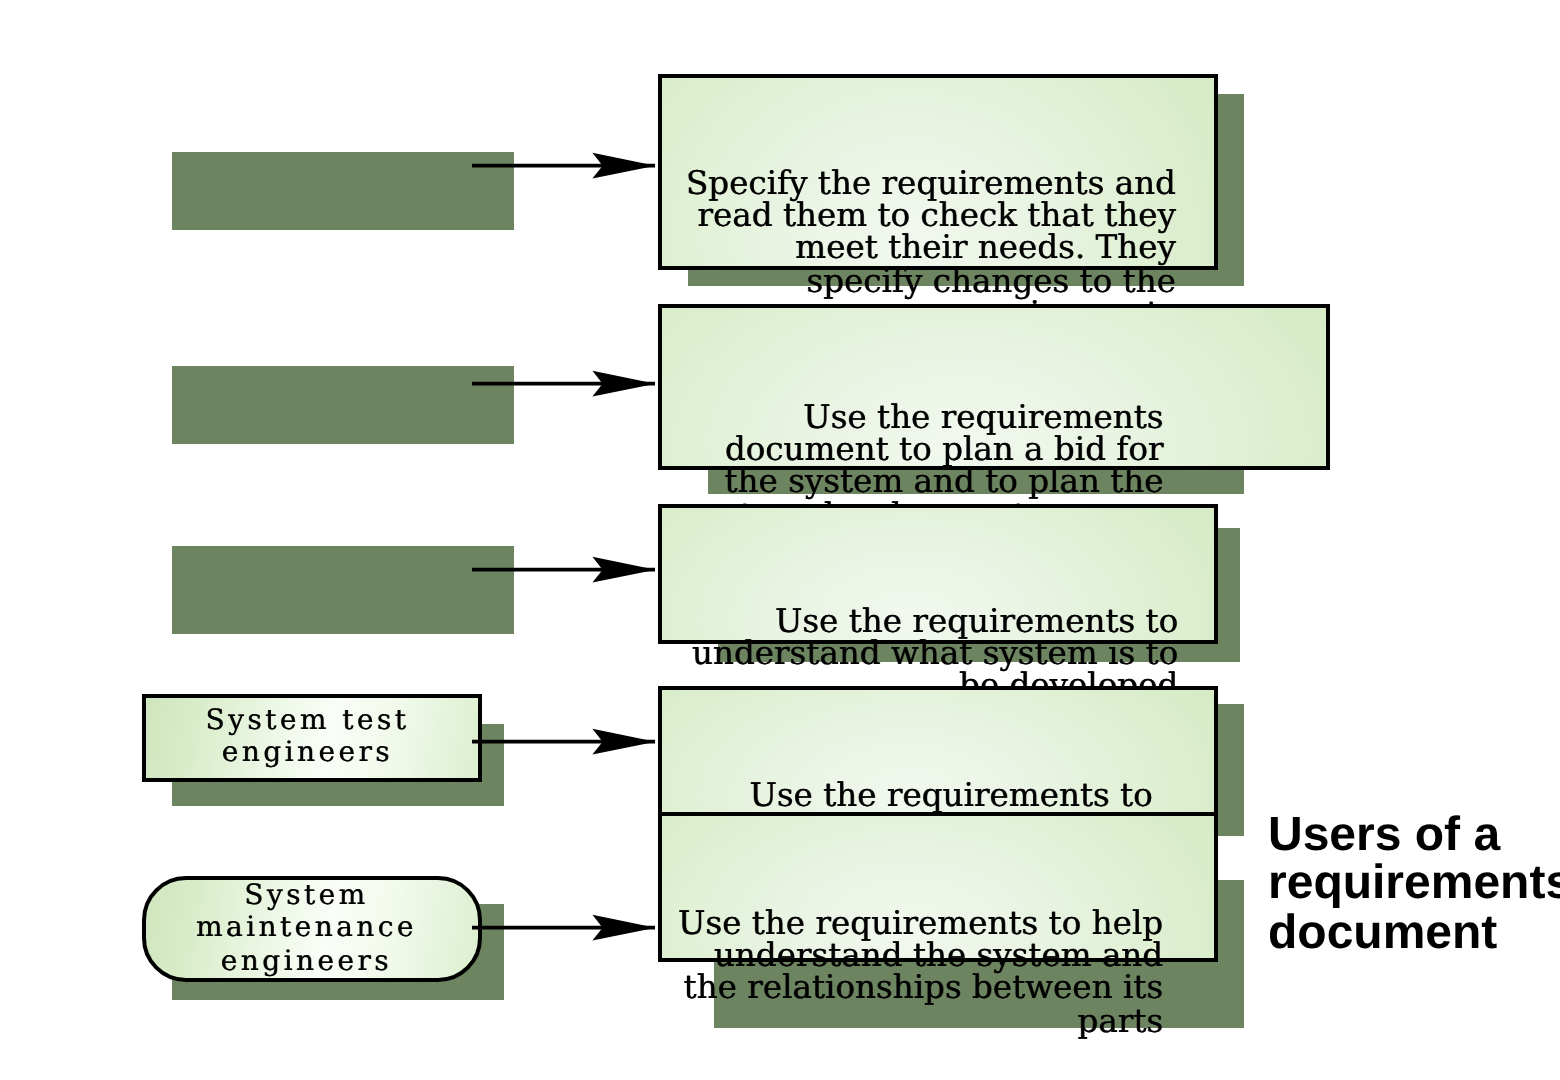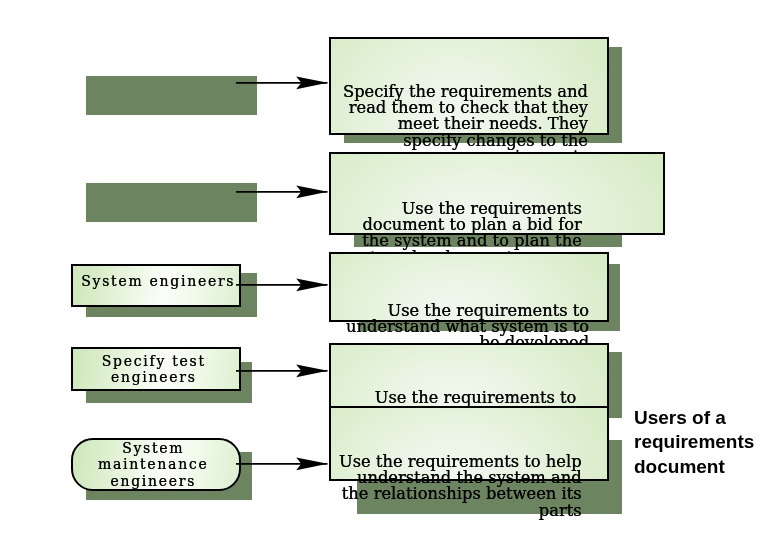--- a/index.html
+++ b/index.html
@@ -58,21 +58,21 @@
     text-align: right;
     white-space: pre-line;
     margin-top: 41px;
   }
   .arrow { position: absolute; }
   .caption {
     transform: translateZ(0);
     position: absolute;
     font-family: "Liberation Sans", sans-serif;
     font-weight: bold;
-    font-size: 19px;
+    font-size: 24px;
     line-height: 24.3px;
     color: #000;
     white-space: pre-line;
   }
 </style>
 </head>
 <body>
 
 <div id="slide">
 
@@ -89,33 +89,30 @@
   <div class="shadow" style="left:86px;top:183px;width:171px;height:39px;"></div>
   <div class="shadow" style="left:354px;top:165px;width:268px;height:82px;"></div>
   <div class="box desc" style="left:329px;top:152px;width:336px;height:83px;padding:6px 8px 0 13px;">
     <div class="txt">Use the requirements
 document to plan a bid for
 the system and to plan the
 system development process</div>
   </div>
 
   <div class="shadow" style="left:86px;top:273px;width:171px;height:43.5px;"></div>
-  <div class="box actor" style="left:71px;top:263.7px;width:169.5px;height:43.1px;">
-    <div class="txt">System engineers</div>
-  </div>
   <div class="shadow" style="left:359px;top:264px;width:261px;height:67px;"></div>
   <div class="box desc" style="left:329px;top:252px;width:280px;height:70px;padding:8px 8px 0 15px;">
     <div class="txt">Use the requirements to
 understand what system is to
 be developed</div>
   </div>
 
   <div class="shadow" style="left:86px;top:362px;width:166px;height:40.5px;"></div>
   <div class="box actor" style="left:71px;top:347.4px;width:169.5px;height:44px;">
-    <div class="txt" style="--tx:-2px;--ty:-0.5px">Specify test
+    <div class="txt" style="--tx:-2px;--ty:-0.5px">System test
 engineers</div>
   </div>
   <div class="shadow" style="left:354px;top:352px;width:268px;height:66px;"></div>
   <div class="box desc" style="left:329px;top:343px;width:280px;height:66px;padding:4px 8px 0 21px;">
     <div class="txt">Use the requirements to
 develop validation tests for
 the system</div>
   </div>
 
   <div class="shadow" style="left:86px;top:452px;width:166px;height:48px;"></div>

